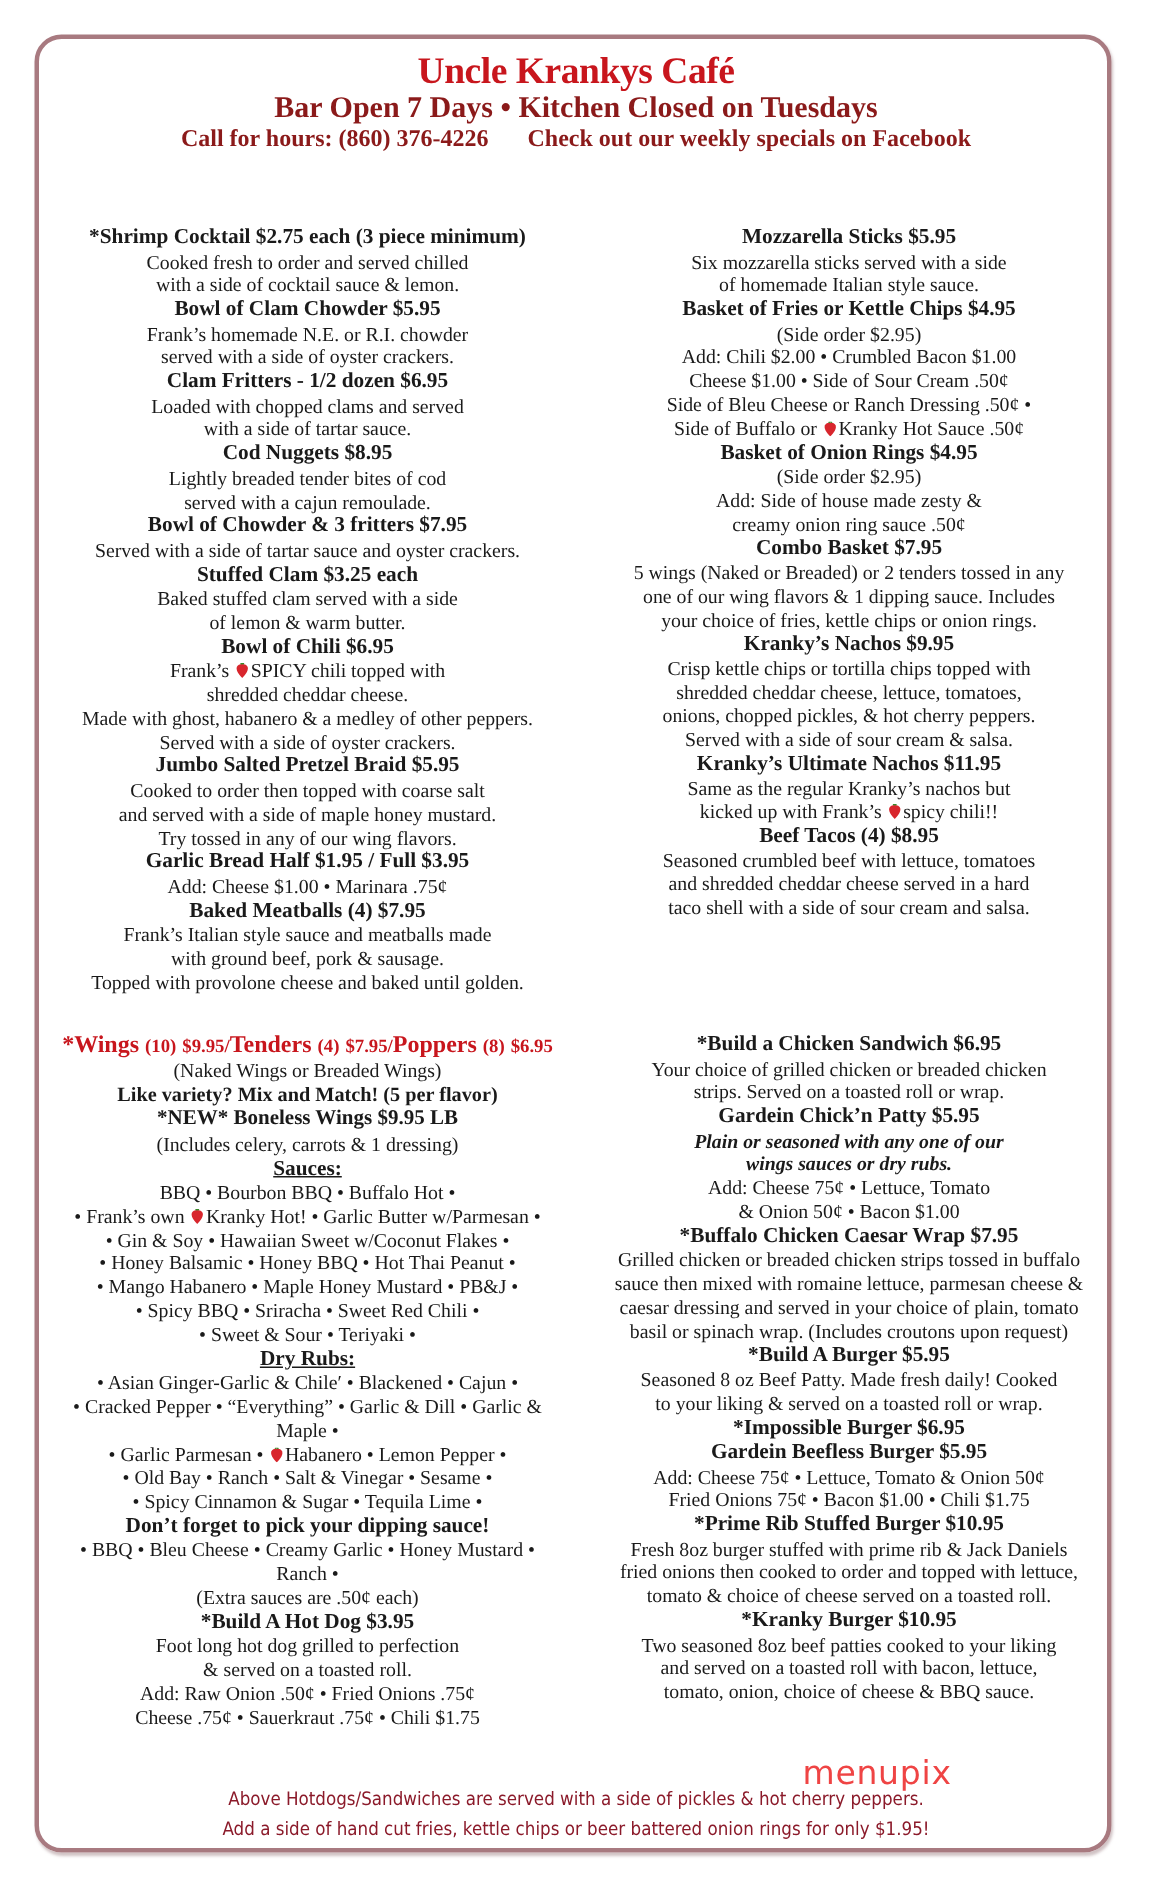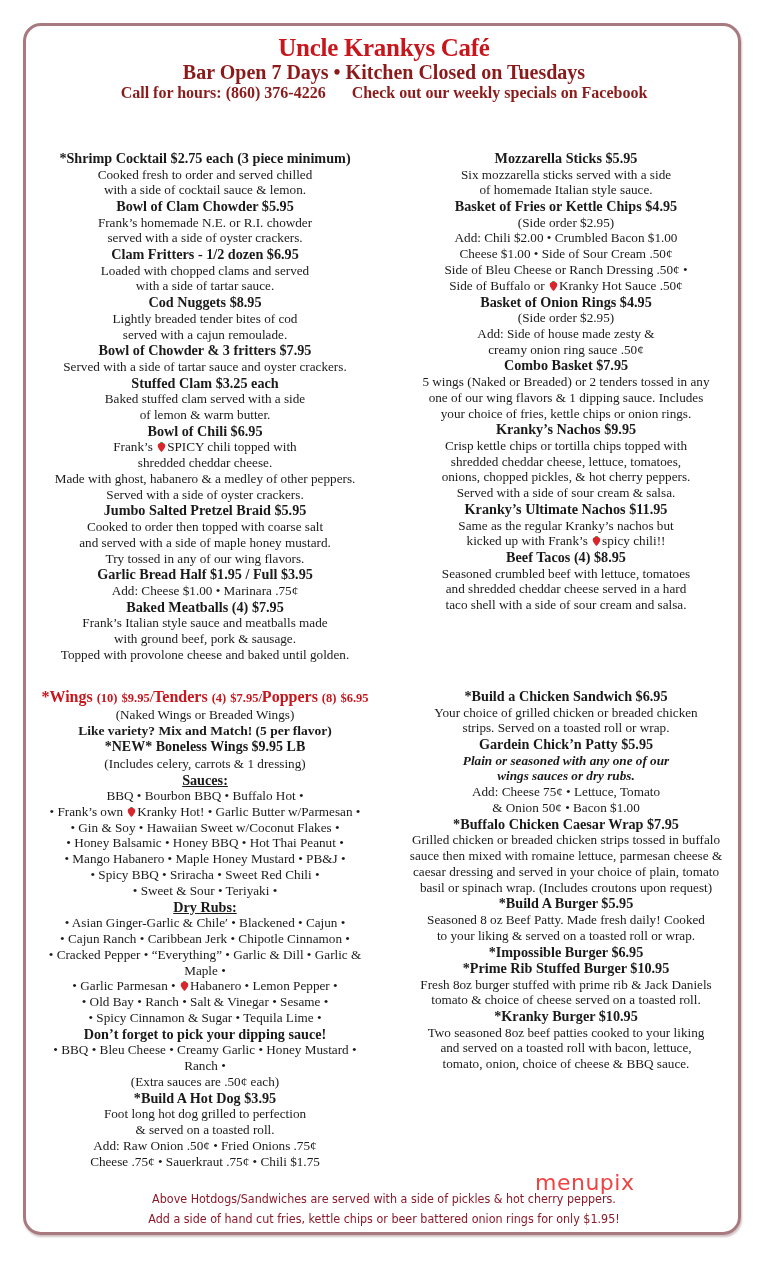--- a/index.html
+++ b/index.html
@@ -179,21 +179,20 @@
   <div><span>• Frank’s own </span><svg class="pepper">
         <use href="#pepper"></use>
       </svg><span>Kranky Hot! • Garlic Butter w/Parmesan •</span></div>
   <div>• Gin &amp; Soy • Hawaiian Sweet w/Coconut Flakes •</div>
   <div>• Honey Balsamic • Honey BBQ • Hot Thai Peanut •</div>
   <div>• Mango Habanero • Maple Honey Mustard • PB&amp;J •</div>
   <div>• Spicy BBQ • Sriracha • Sweet Red Chili •</div>
   <div>• Sweet &amp; Sour • Teriyaki •</div>
   <div class="subhead">Dry Rubs:</div>
   <div>• Asian Ginger-Garlic &amp; Chile′ • Blackened • Cajun •</div>
-  <div>• Cajun Ranch • Caribbean Jerk • Chipotle Cinnamon •</div>
   <div>• Cracked Pepper • “Everything” • Garlic &amp; Dill • Garlic &amp;</div>
   <div>Maple •</div>
   <div><span>• Garlic Parmesan • </span><svg class="pepper">
         <use href="#pepper"></use>
       </svg><span>Habanero • Lemon Pepper •</span></div>
   <div>• Old Bay • Ranch • Salt &amp; Vinegar • Sesame •</div>
   <div>• Spicy Cinnamon &amp; Sugar • Tequila Lime •</div>
   <div class="item-name">Don’t forget to pick your dipping sauce!</div>
   <div>• BBQ • Bleu Cheese • Creamy Garlic • Honey Mustard •</div>
   <div>Ranch •</div>
@@ -227,22 +226,28 @@
   </div>
   <div>
     <div class="item-name">*Build A Burger $5.95</div>
     <div>Seasoned 8 oz Beef Patty. Made fresh daily! Cooked</div>
     <div>to your liking &amp; served on a toasted roll or wrap.</div>
   </div>
   <div>
     <div class="item-name">*Impossible Burger $6.95</div>
   </div>
   <div>
+    <div class="item-name">Gardein Beefless Burger $5.95</div>
+    <div>Add: Cheese 75¢ • Lettuce, Tomato &amp; Onion 50¢</div>
+    <div>Fried Onions 75¢ • Bacon $1.00 • Chili $1.75</div>
+  </div>
+  <div>
     <div class="item-name">*Prime Rib Stuffed Burger $10.95</div>
     <div>Fresh 8oz burger stuffed with prime rib &amp; Jack Daniels</div>
+    <div>fried onions then cooked to order and topped with lettuce,</div>
     <div>tomato &amp; choice of cheese served on a toasted roll.</div>
   </div>
   <div>
     <div class="item-name">*Kranky Burger $10.95</div>
     <div>Two seasoned 8oz beef patties cooked to your liking</div>
     <div>and served on a toasted roll with bacon, lettuce,</div>
     <div>tomato, onion, choice of cheese &amp; BBQ sauce.</div>
   </div>
 </div>
 

